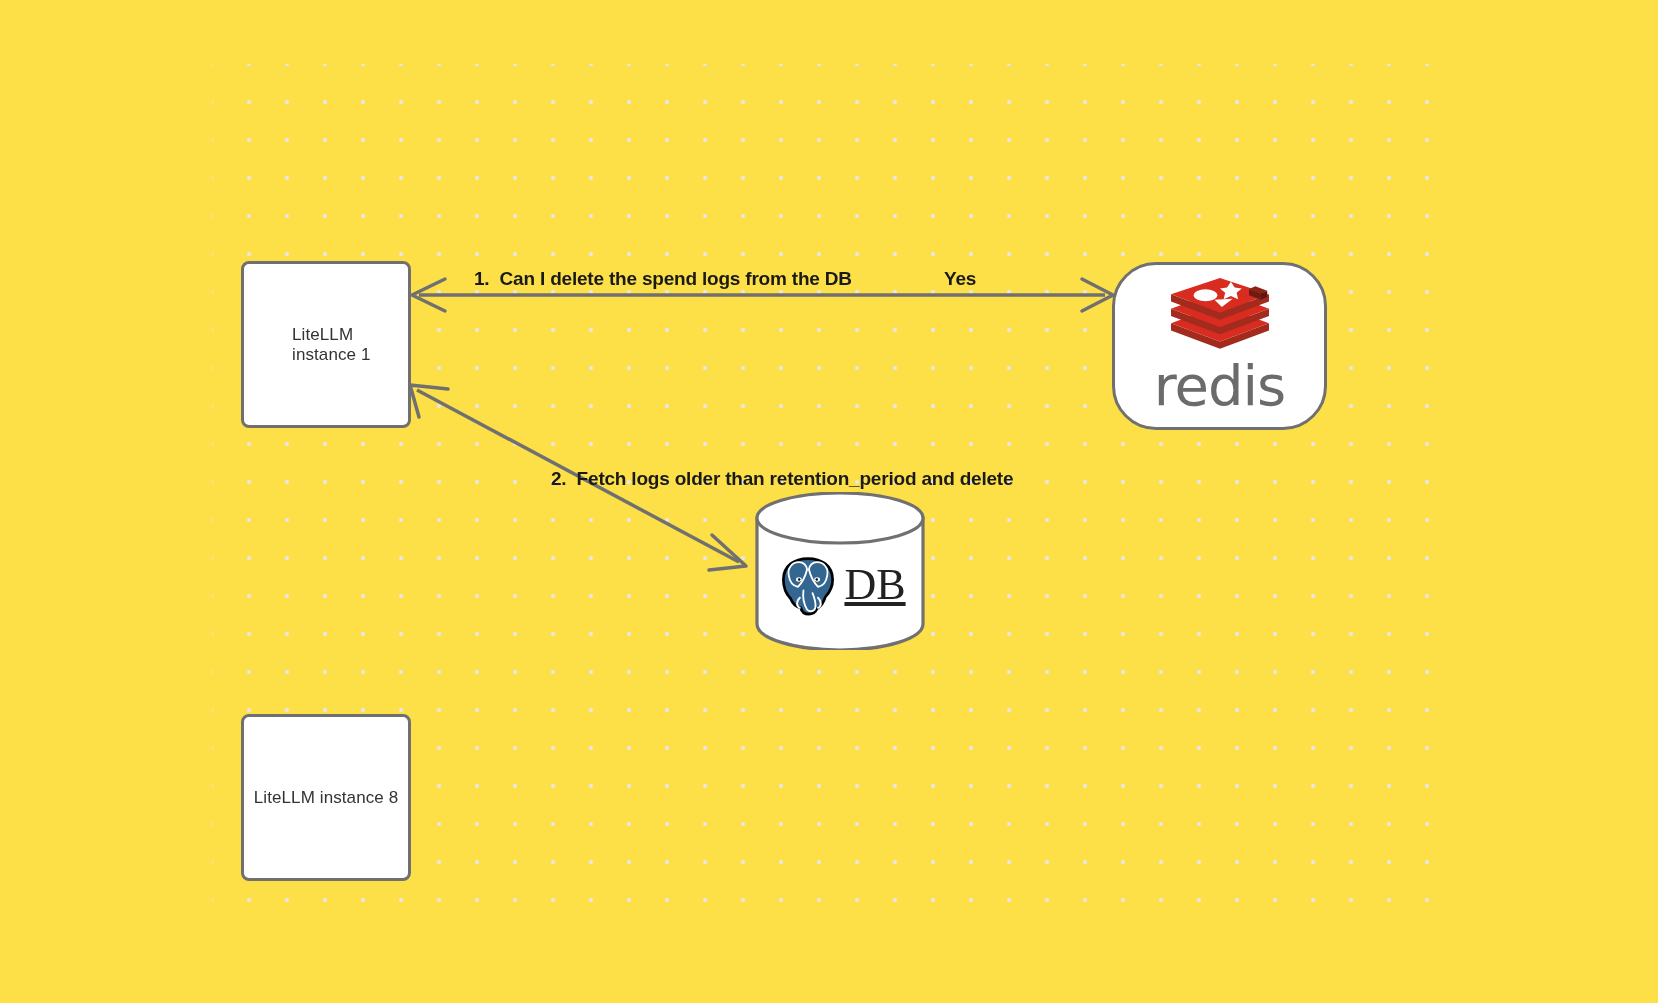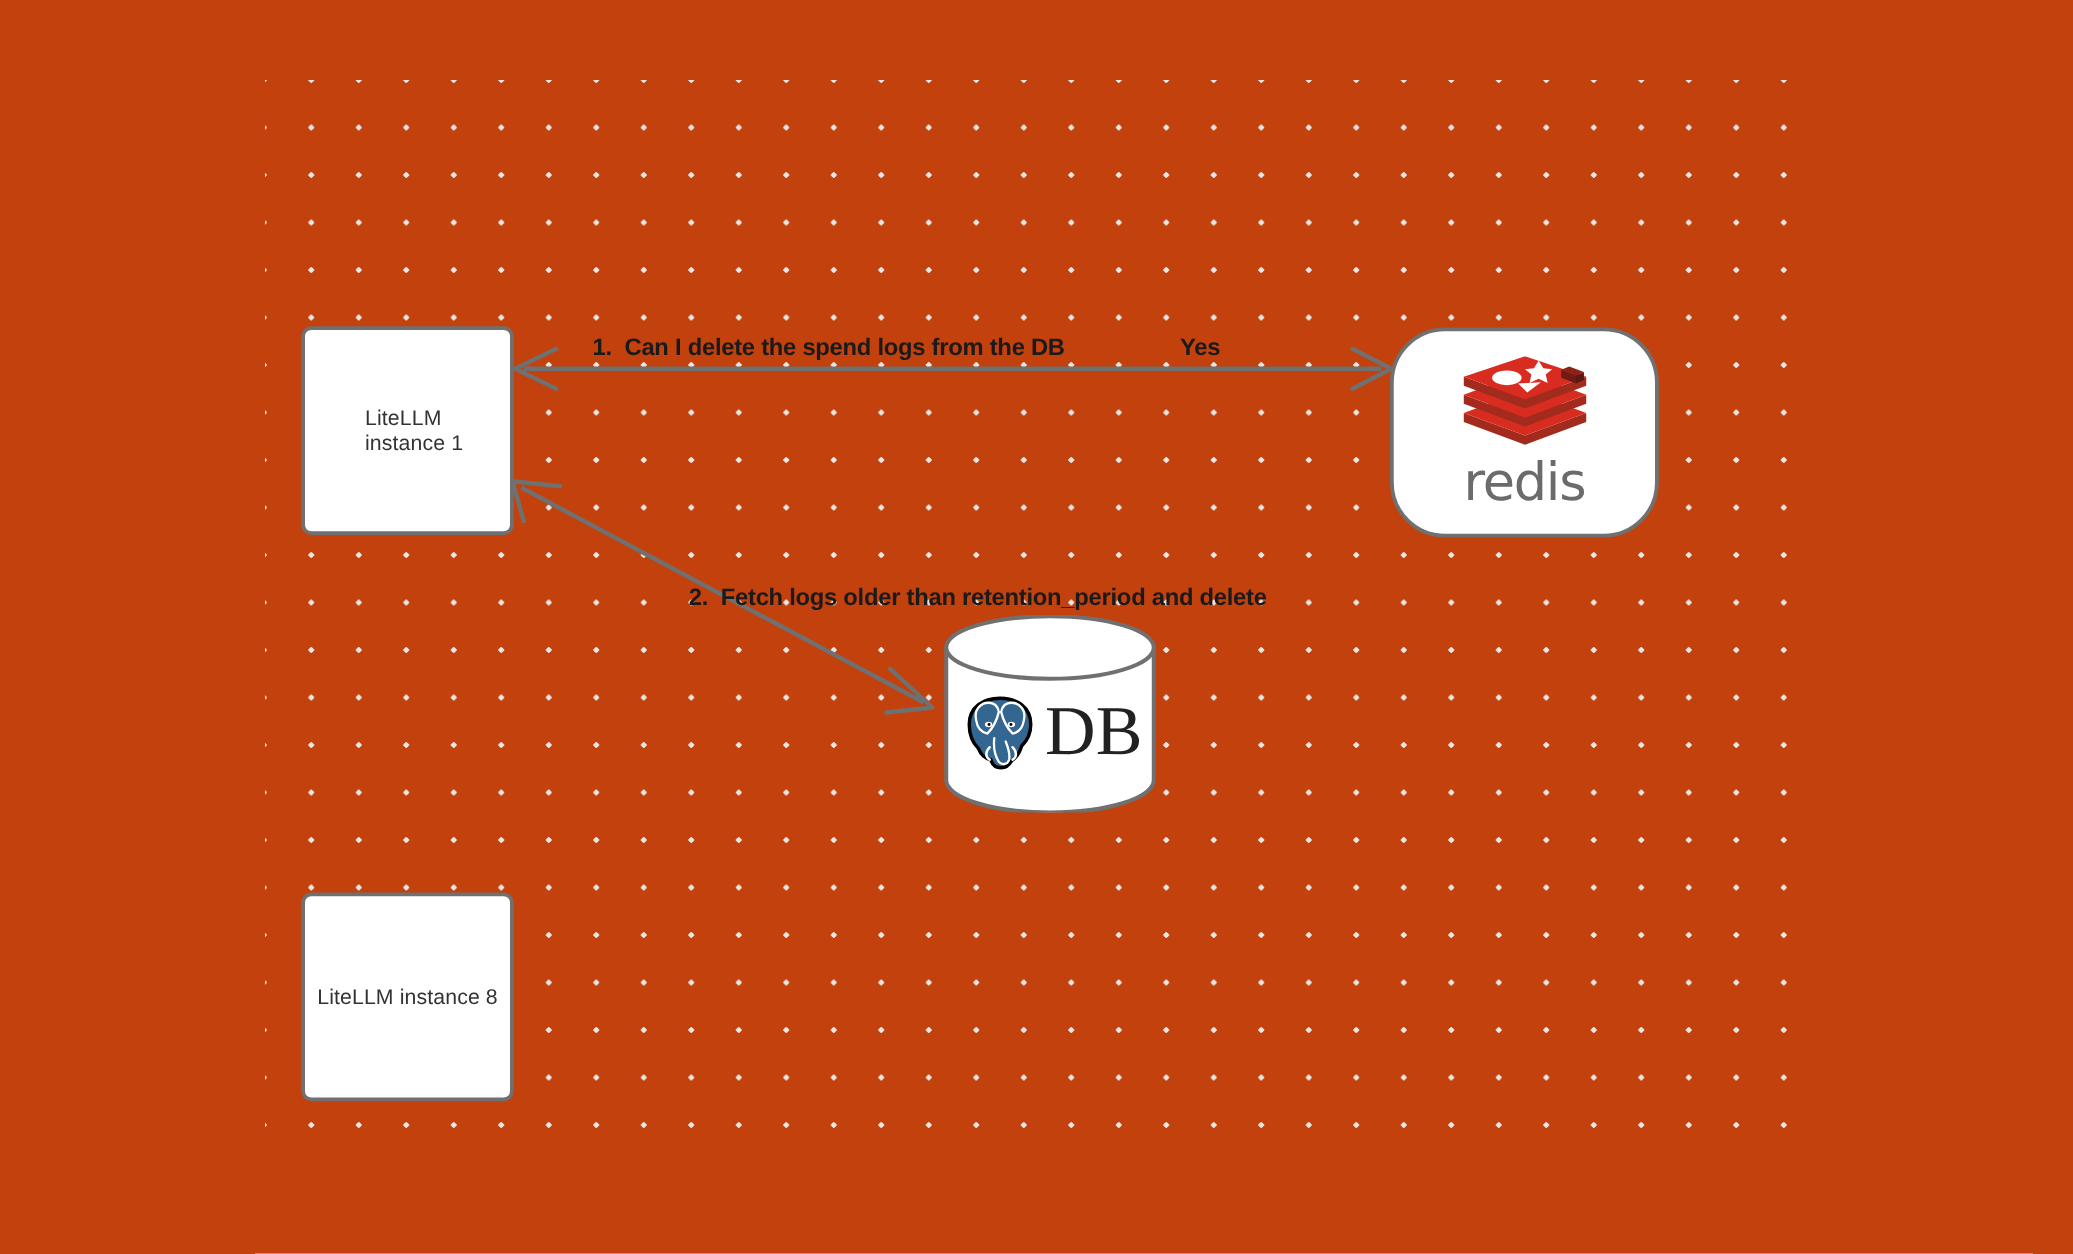--- a/index.html
+++ b/index.html
@@ -9,21 +9,21 @@
     height: 1003px;
     overflow: hidden;
     background: #f7f7f7;
     font-family: "Liberation Sans", sans-serif;
   }
 
   #canvas {
     position: relative;
     width: 1658px;
     height: 1003px;
-    background: #c2410c;
+    background: #fde047;
   }
 
   
   #dot-grid {
     position: absolute;
     left: 212px;
     top: 64px;
     width: 1218px;
     height: 840px;
     background-image: radial-gradient(circle, #e6e6e6 2px, transparent 2.2px);
@@ -62,21 +62,21 @@
     background: #ffffff;
     border: 3px solid #707070;
     border-radius: 44px;
     display: flex;
     flex-direction: column;
     align-items: center;
     justify-content: center;
   }
   #redis-logo-wrap { width: 110px; height: 78px; }
   #redis-wordmark {
-    font-size: 42px;
+    font-size: 56px;
     font-weight: 400;
     color: #6b6b6b;
     letter-spacing: -1px;
     line-height: 1;
     margin-top: 2px;
     font-family: "DejaVu Sans", sans-serif;
   }
 
   
   #db-node {
@@ -90,26 +90,27 @@
     position: absolute;
     inset: 0;
     display: flex;
     align-items: center;
     justify-content: center;
     gap: 2px;
     padding-top: 28px;
   }
   #db-elephant { width: 68px; height: 62px; }
   #db-text {
-    font-size: 56px;
+    font-size: 44px;
     color: #222222;
     font-family: "Liberation Serif", serif;
     font-weight: 400;
     letter-spacing: 0px;
     line-height: 1;
+    text-decoration: underline;
   }
 
   
   #edges {
     position: absolute;
     left: 0; top: 0;
     width: 1658px; height: 1003px;
     pointer-events: none;
   }
 

